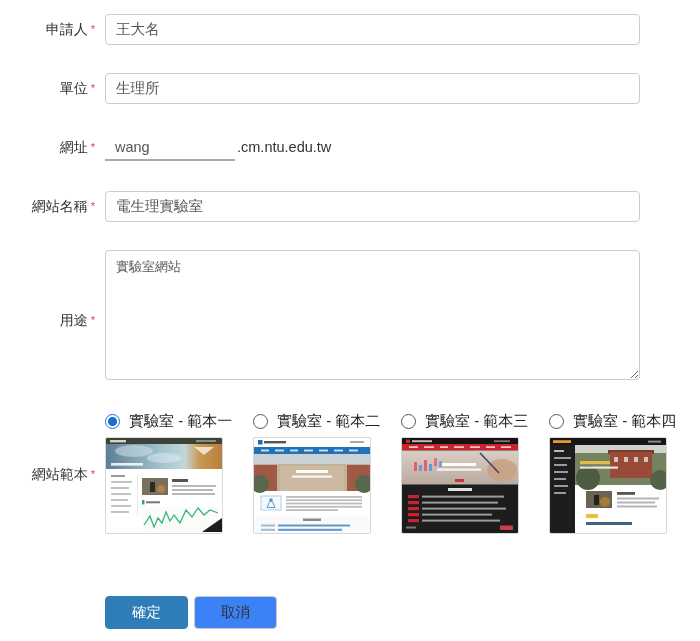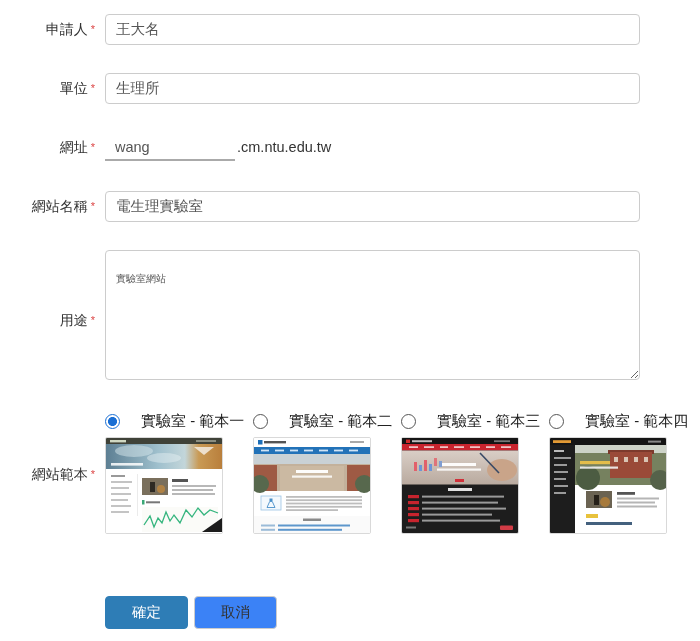--- a/index.html
+++ b/index.html
@@ -25,27 +25,27 @@
     font-family:"Liberation Sans", sans-serif;
   }
   .url-input {
     width:130px !important; height:27px !important;
     border:none !important; border-bottom:2px solid #aaa !important; border-radius:0 !important;
     background:transparent;
   }
   .url-suffix { font-size:14.5px; color:#333; margin-left:2px; }
   textarea {
     width:535px; height:130px; border:1px solid var(--border,#ccc); border-radius:4px;
-    padding:21px 10px; font-size:10px; color:#555; outline:none;
+    padding:7px 10px; font-size:13px; color:#555; outline:none;
     font-family:"Liberation Sans", sans-serif;
   }
   .templates-row { margin-bottom:0; }
   .template-cols { display:flex; margin-left:8px; }
   .template-col { width:148px; }
-  .radio-line { display:flex; align-items:center; gap:21px; cursor:pointer; }
+  .radio-line { display:flex; align-items:center; gap:9px; cursor:pointer; }
   .radio-line input[type=radio] {
     appearance:none; -webkit-appearance:none; margin:0;
     width:15px; height:15px; border:1.5px solid #555; border-radius:50%;
     background:#fff; flex:0 0 15px;
   }
   .radio-line input[type=radio]:checked {
     border-color:var(--accent,#1a6fd4);
     background:radial-gradient(circle, var(--accent,#1a6fd4) 0 4.2px, transparent 4.8px);
   }
   .radio-text { font-size:15px; color:#222; white-space:nowrap; }

